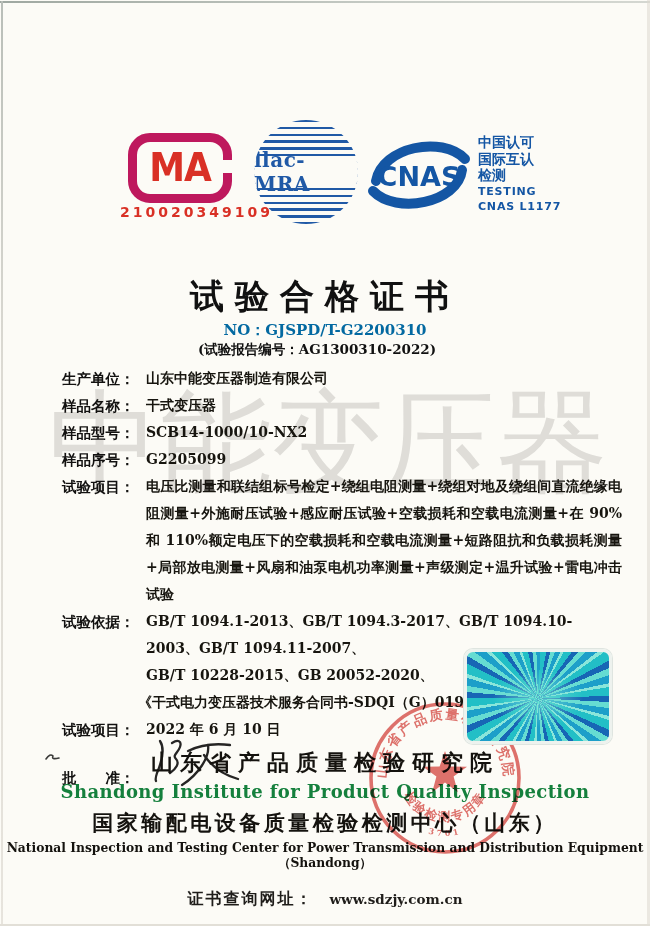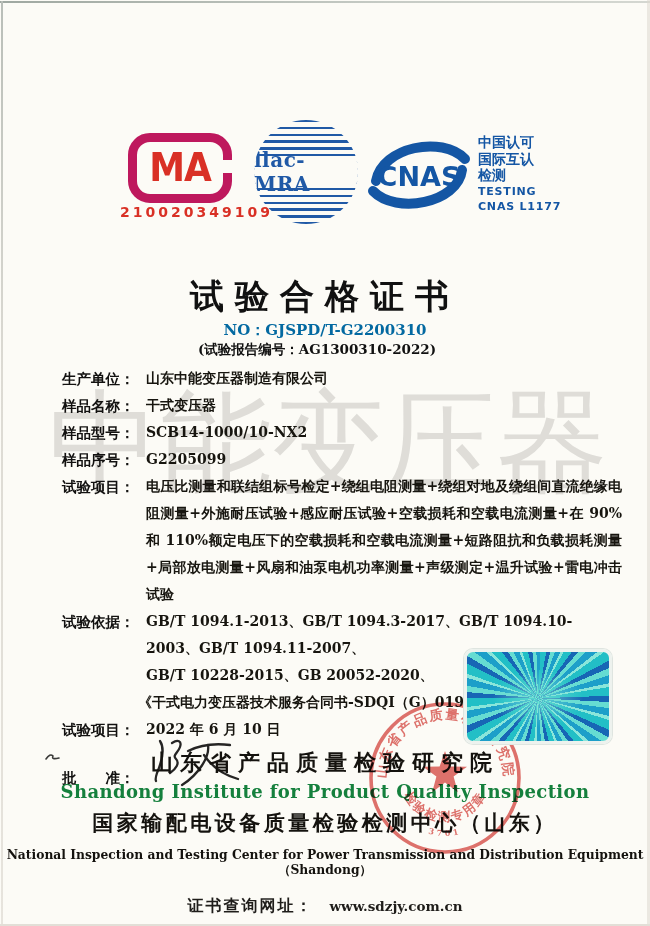--- a/index.html
+++ b/index.html
@@ -76,21 +76,21 @@
 
   
   .seal{position:absolute;left:364px;top:697px;width:162px;height:162px;z-index:5;
     opacity:.82;mix-blend-mode:multiply;}
 
   
   .footer{position:absolute;left:0;right:0;top:748px;text-align:center;z-index:2;}
   .org-cn{font-size:22px;font-weight:700;letter-spacing:7px;color:#14120e;}
   .org-en{font-size:18px;font-weight:700;letter-spacing:.4px;margin-top:3px;color:#15803d;}
   .center-cn{font-size:21px;font-weight:700;letter-spacing:3.5px;margin-top:7px;color:#14120e;}
-  .center-en{font-size:12.3px;font-weight:700;margin-top:10px;color:#14120e;text-align:center;}
+  .center-en{font-size:12.3px;font-weight:700;margin-top:3px;color:#14120e;text-align:center;}
   .query{margin-top:17px;}
   .query-label{font-size:16px;font-weight:700;letter-spacing:2px;}
   .query-url{font-size:13.5px;font-weight:700;font-family:"DejaVu Serif","Liberation Serif",serif;margin-left:16px;}
 
   .penmark{position:absolute;left:44px;top:750px;z-index:2;}
 </style>
 </head>
 <body>
 
 <div class="edge-top"></div>

